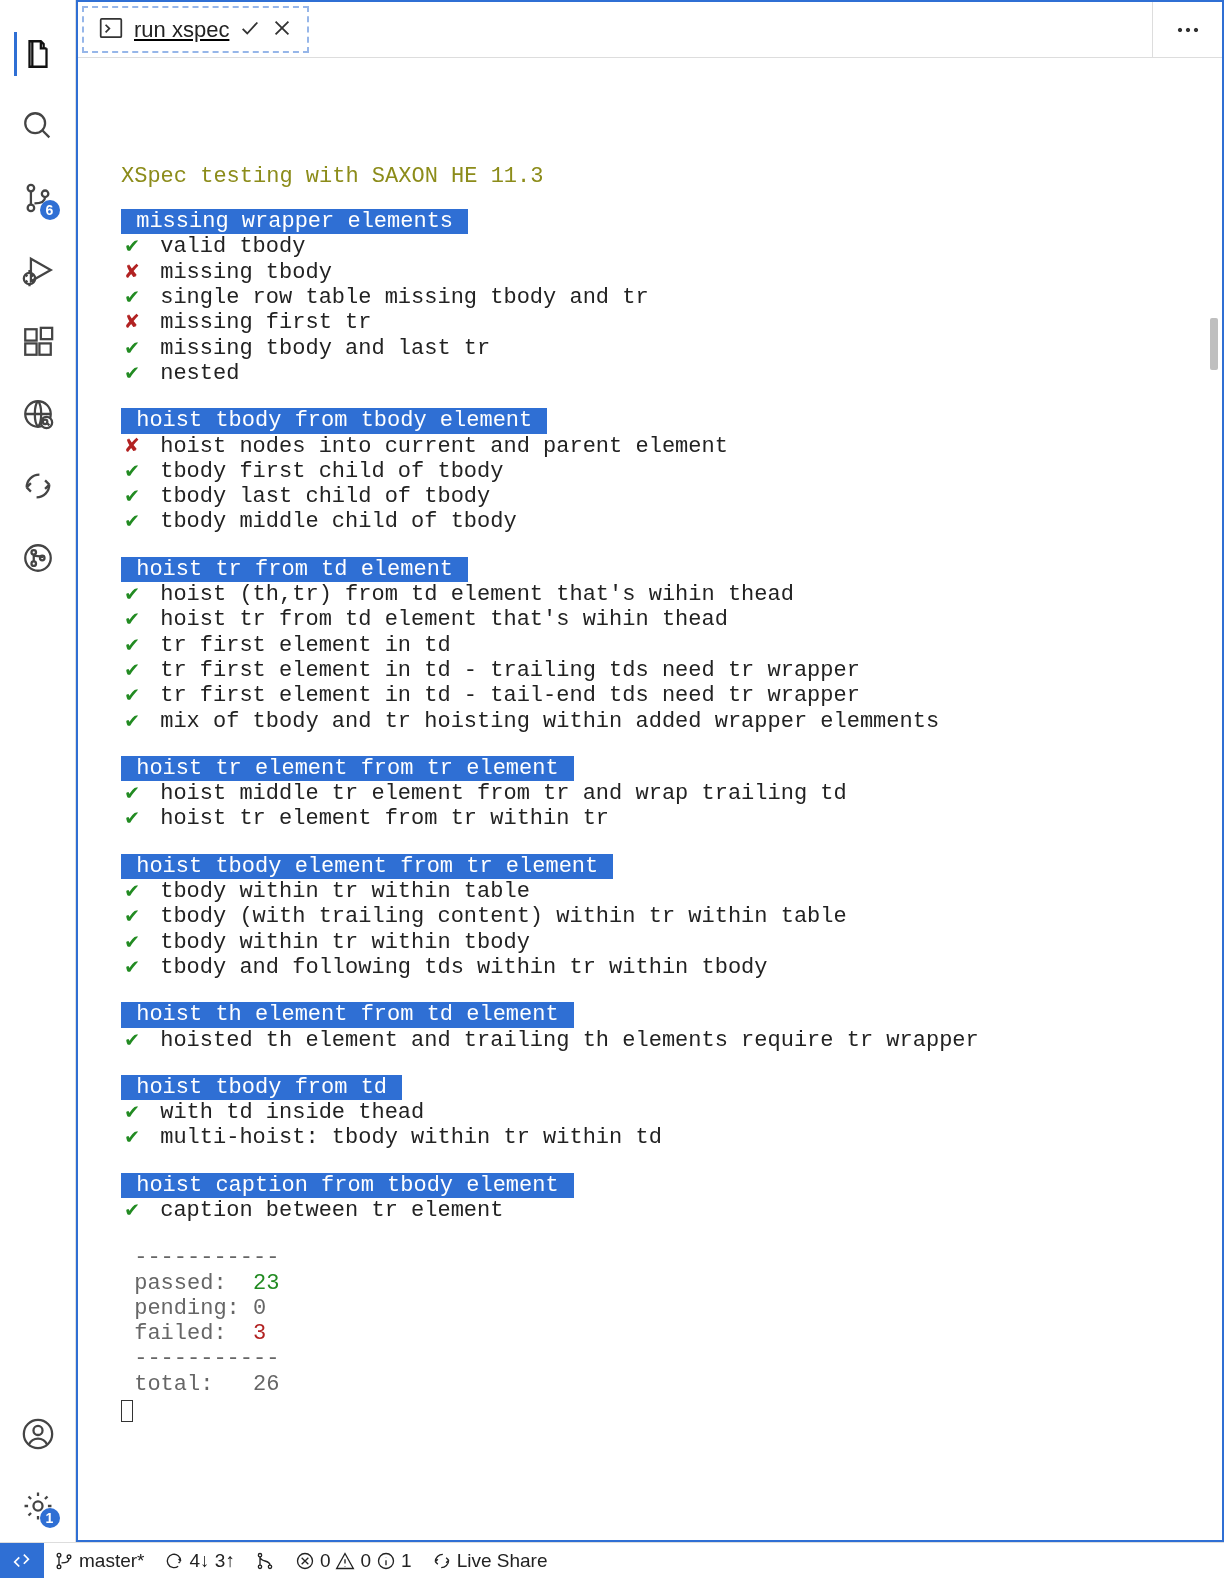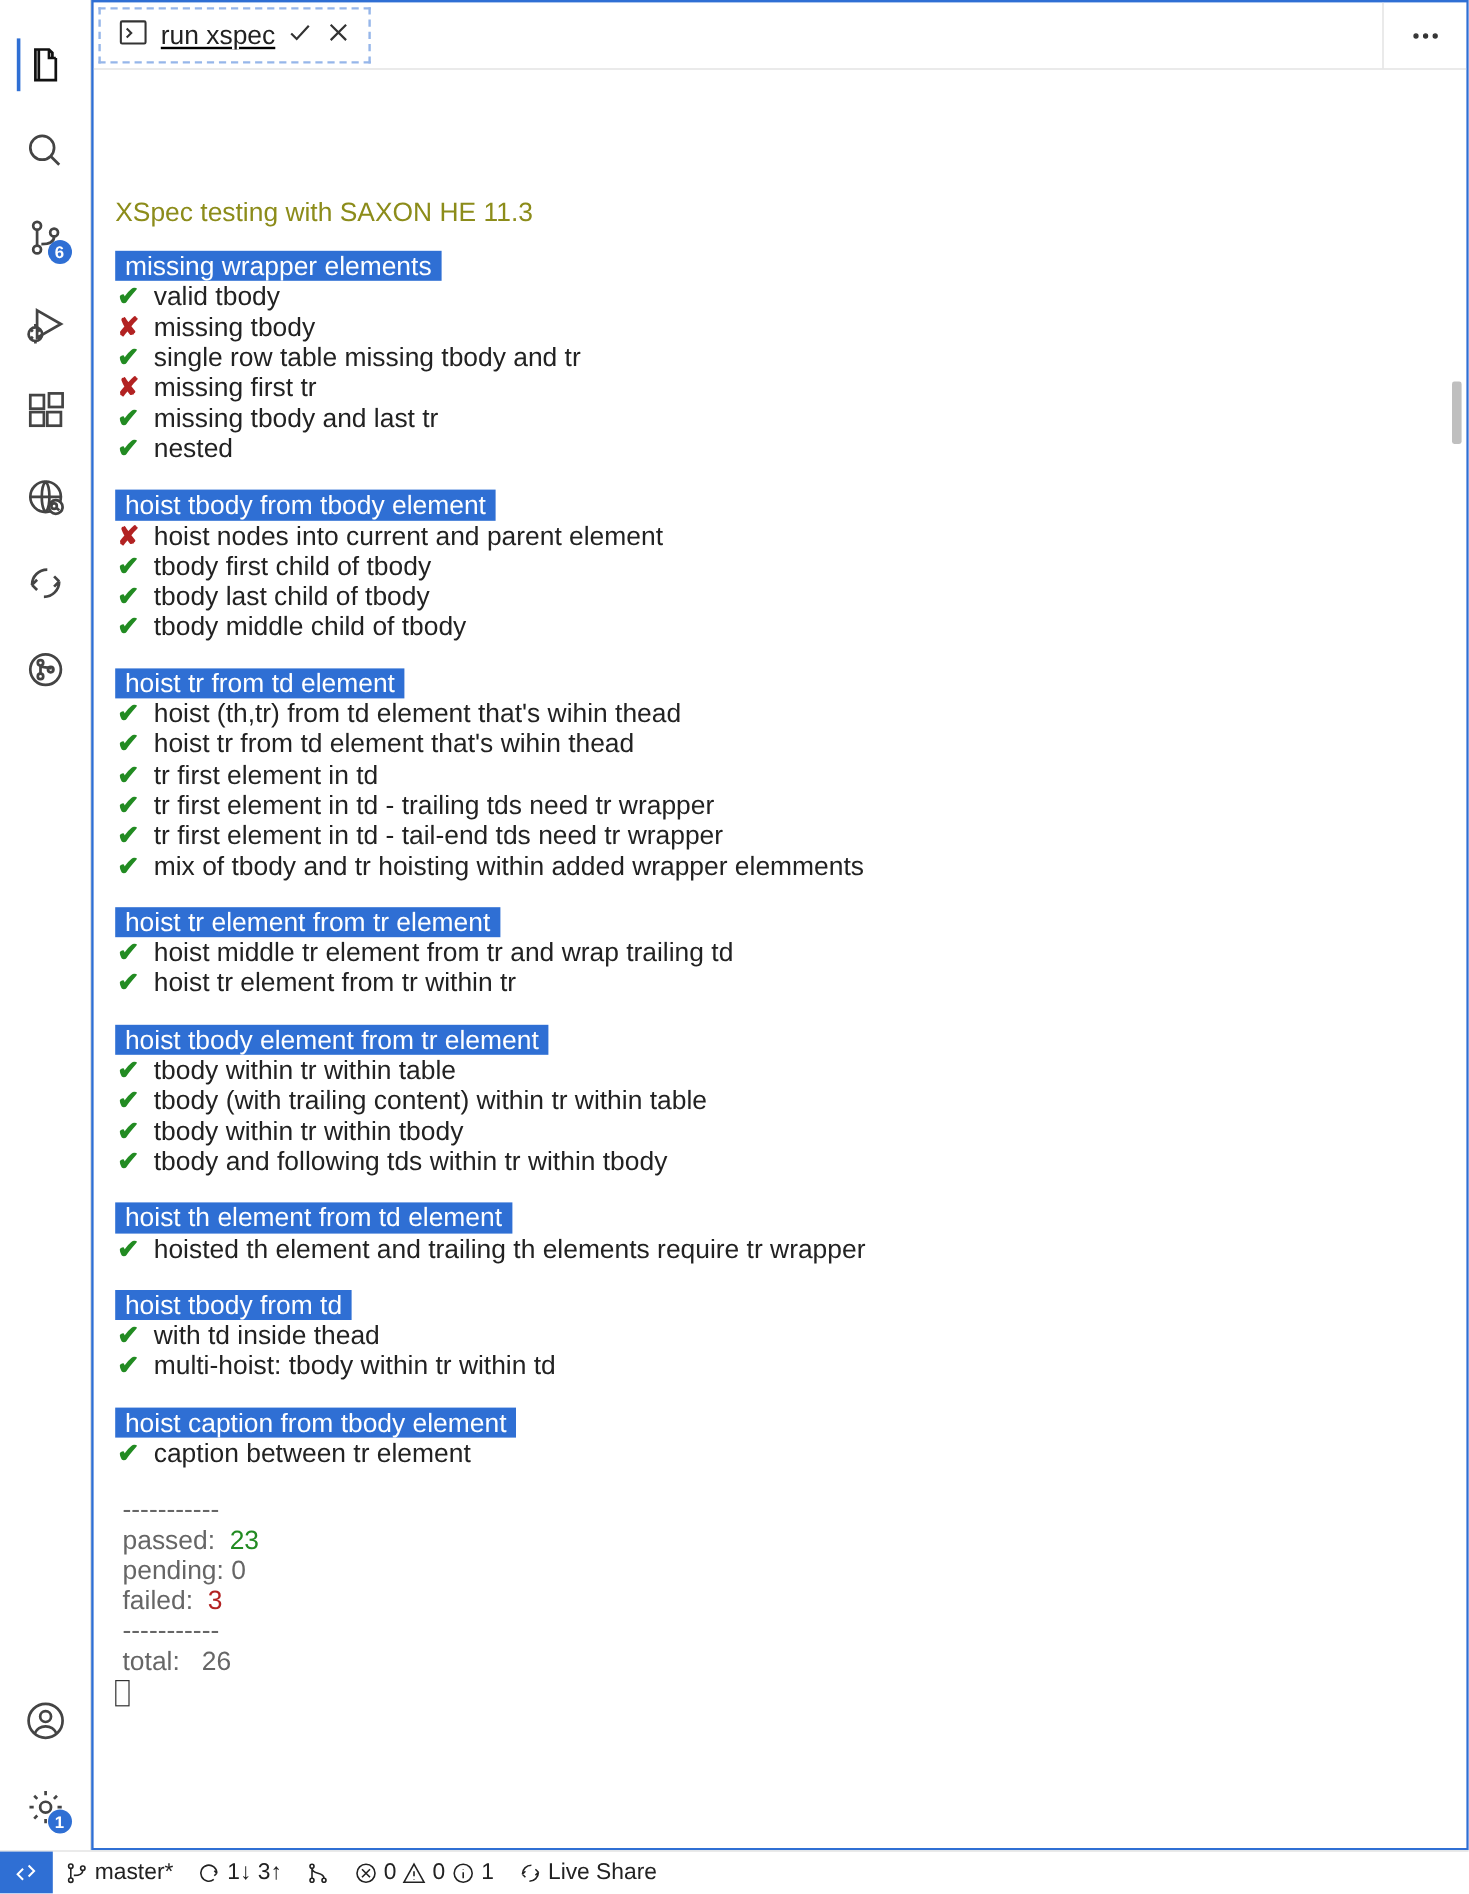--- a/index.html
+++ b/index.html
@@ -15,21 +15,21 @@
   .activity-spacer { flex: 1; }
   .editor-area { flex: 1; display: flex; flex-direction: column; border: 2px solid #2f6fd4; overflow: hidden; }
   .tab-bar { height: 56px; display: flex; align-items: stretch; border-bottom: 1px solid #ddd; }
   .tab { display: flex; align-items: center; padding: 0 14px; border: 2px dashed rgba(47,111,212,0.5); margin: 4px; gap: 10px; cursor: pointer; text-decoration: underline; }
   .tab-icon svg { width: 26px; height: 26px; stroke: #333; stroke-width: 1.6; fill: none; }
   .tab-label { font-size: 22px; color: #222; white-space: nowrap; }
   .tab-dirty svg, .tab-close svg { width: 22px; height: 22px; stroke: #333; stroke-width: 2; fill: none; }
   .tab-spacer { flex: 1; }
   .tab-actions { width: 70px; display: flex; align-items: center; justify-content: center; border-left: 1px solid #ddd; cursor: pointer; }
   .tab-actions svg { width: 24px; stroke: #333; }
-  .terminal { flex: 1; overflow: auto; padding: 30px 30px 6px 18px; font-family: Liberation Sans, sans-serif; font-size: 22px; line-height: 1.15; color: #222; white-space: pre; position: relative; }
+  .terminal { flex: 1; overflow: auto; padding: 30px 30px 6px 43px; font-family: Liberation Mono, monospace; font-size: 22px; line-height: 1.15; color: #222; white-space: pre; position: relative; }
   .term-title { color: #8c8c1a; margin-bottom: 20px; }
   .group-header { background: #2f6fd4; color: #fff; display: inline-block; padding: 0 2px; }
   .test-line { display: flex; align-items: baseline; }
   .mark { width: 22px; text-align: center; font-weight: 700; margin-right: 4px; }
   .pass { color: #228b22; }
   .fail { color: #b22222; }
   .summary-line { color: #666; }
   .summary-pass { color: #228b22; text-align: right; }
   .summary-fail { color: #b22222; }
   .cursor-box { display: inline-block; width: 12px; height: 22px; border: 1.5px solid #333; background: transparent; vertical-align: bottom; margin-top: 2px; }
@@ -168,21 +168,21 @@
           <circle cx="6" cy="19" r="2.2"></circle>
           <circle cx="18" cy="7" r="2.2"></circle>
           <path d="M6 7.2v9.6M18 9.2c0 5-6 5-9 5"></path>
         </svg>
       <span>master*</span>
     </div>
     <div class="status-item">
       <svg viewBox="0 0 24 24">
           <path d="M20 12a8 8 0 10-3 6.2M20 12l-2.5-2.5M20 12l-2.5 2.5"></path>
         </svg>
-      <span>1↓ 3↑</span>
+      <span>4↓ 3↑</span>
     </div>
     <div class="status-item">
       <svg viewBox="0 0 24 24">
           <circle cx="6" cy="5" r="2"></circle>
           <circle cx="6" cy="19" r="2"></circle>
           <circle cx="18" cy="19" r="2"></circle>
           <path d="M6 7v10M6 7c0 7 12 3 12 10"></path>
         </svg>
     </div>
     <div class="status-item">

